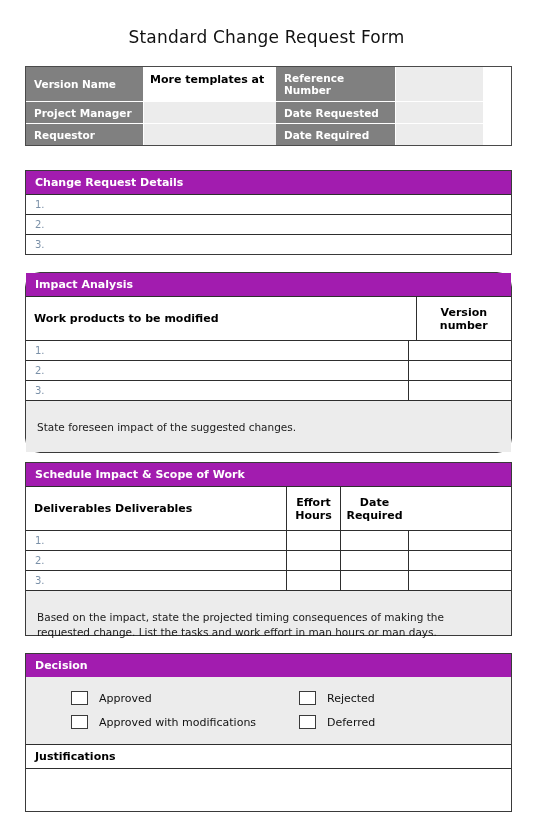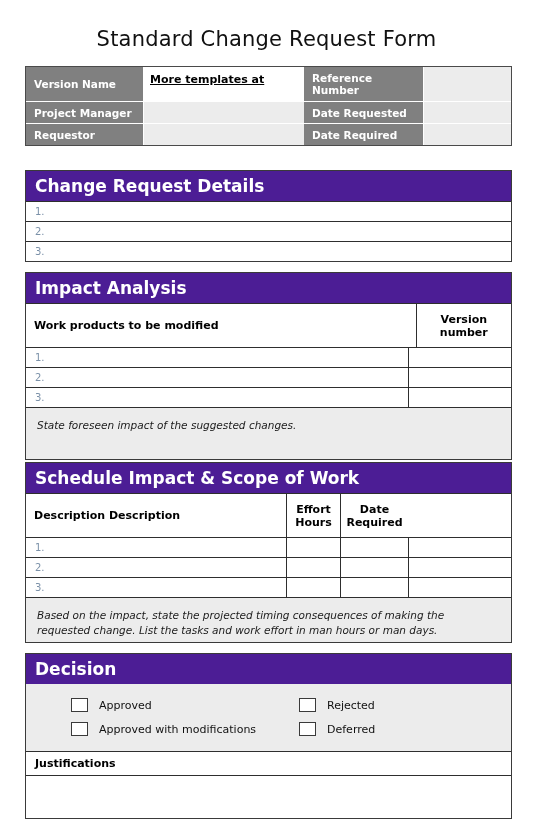--- a/index.html
+++ b/index.html
@@ -23,21 +23,21 @@
     background: #ffffff;
     box-sizing: border-box;
   }
 
   
   .doc-title {
     position: absolute;
     left: 0; top: 27px;
     width: 533px;
     text-align: center;
-    font-size: 21px;
+    font-size: 17px;
     font-weight: normal;
     letter-spacing: 0.2px;
     color: #111111;
     font-family: "DejaVu Sans", sans-serif;
   }
 
   
   .block {
     position: absolute;
     left: 25px;
@@ -72,21 +72,21 @@
     font-family: "DejaVu Sans", sans-serif;
   }
   .cell-value {
     background: #ececec;
     box-sizing: border-box;
     display: flex;
     align-items: center;
     padding: 2px 6px;
   }
   .w-label-1 { width: 118px; }
-  .w-value-1 { width: 160px; text-decoration: underline; }
+  .w-value-1 { width: 132px; }
   .w-label-2 { width: 120px; }
   .w-value-2 { width: 87px; }
   .r1 { height: 34px; }
   .r2 { height: 22px; }
   .r3 { height: 22px; }
 
   .promo {
     background: #ffffff;
     display: block;
     padding: 2px 6px 0 6px;
@@ -102,24 +102,24 @@
     display: block;
     font-family: "Liberation Serif", serif;
     font-size: 12px;
     color: #3b3bd0;
     text-decoration: underline;
     margin-top: 1px;
   }
 
   
   .sec-head {
-    background: #4c1d95;
+    background: #a21caf;
     color: #ffffff;
     font-weight: bold;
-    font-size: 17px;
+    font-size: 11px;
     padding: 5px 9px;
     box-sizing: border-box;
     font-family: "DejaVu Sans", sans-serif;
   }
 
   
   .num-row {
     height: 20px;
     border-top: 1px solid #2e2e2e;
     box-sizing: border-box;
@@ -168,22 +168,21 @@
     box-sizing: border-box;
     display: flex;
     align-items: center;
   }
 
   
   .note-band {
     background: #ececec;
     border-top: 1px solid #2e2e2e;
     box-sizing: border-box;
-    padding: 10px 11px;
-    font-style: italic;
+    padding: 19px 11px;
     font-size: 10.5px;
     line-height: 1.45;
     color: #1a1a1a;
     font-family: "DejaVu Sans", sans-serif;
   }
 
   
   .ia-left  { width: 382px; }
   .ia-right { width: 103px; }
 
@@ -277,21 +276,21 @@
       <span class="num-label">1.</span>
     </div>
     <div class="num-row">
       <span class="num-label">2.</span>
     </div>
     <div class="num-row">
       <span class="num-label">3.</span>
     </div>
   </div>
 
-  <div class="block" style="top:272px;">
+  <div class="block" style="top:272px;border-radius:15px;">
     <div class="sec-head">Impact Analysis</div>
 
     <div class="col-head-row" style="height:44px;gap:40px;">
       <div class="col-head ia-left">Work products to be modified</div>
       <div class="col-head ctr ia-right vline">Version number</div>
     </div>
 
     <div class="data-row">
       <div class="data-cell ia-left">
         <span class="num-label">1.</span>
@@ -311,21 +310,21 @@
       <div class="data-cell ia-right vline"></div>
     </div>
 
     <div class="note-band" style="height:52px;">State foreseen impact of the suggested changes.</div>
   </div>
 
   <div class="block" style="top:462px;">
     <div class="sec-head">Schedule Impact &amp; Scope of Work</div>
 
     <div class="col-head-row" style="height:44px;">
-      <div class="col-head sc-desc">Description Description</div>
+      <div class="col-head sc-desc">Deliverables Deliverables</div>
       <div class="col-head ctr sc-eff vline">Effort Hours</div>
       <div class="col-head ctr sc-date vline">Date Required</div>
     </div>
 
     <div class="data-row">
       <div class="data-cell sc-desc">
         <span class="num-label">1.</span>
       </div>
       <div class="data-cell sc-eff vline"></div>
       <div class="data-cell sc-date vline"></div>

